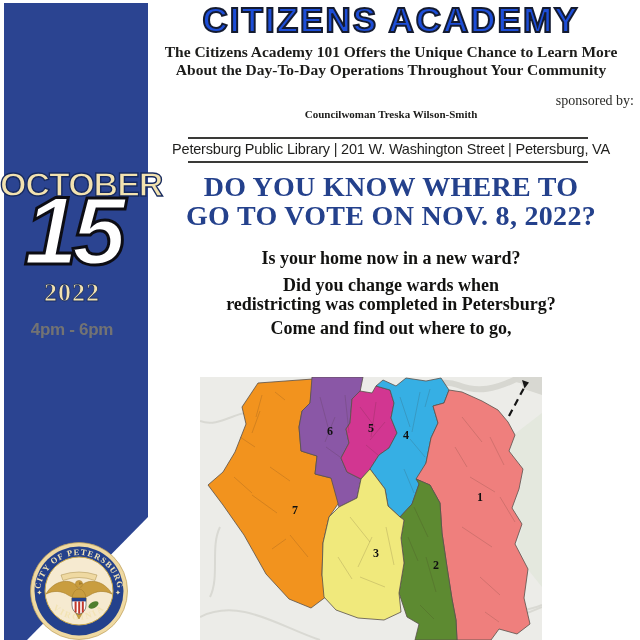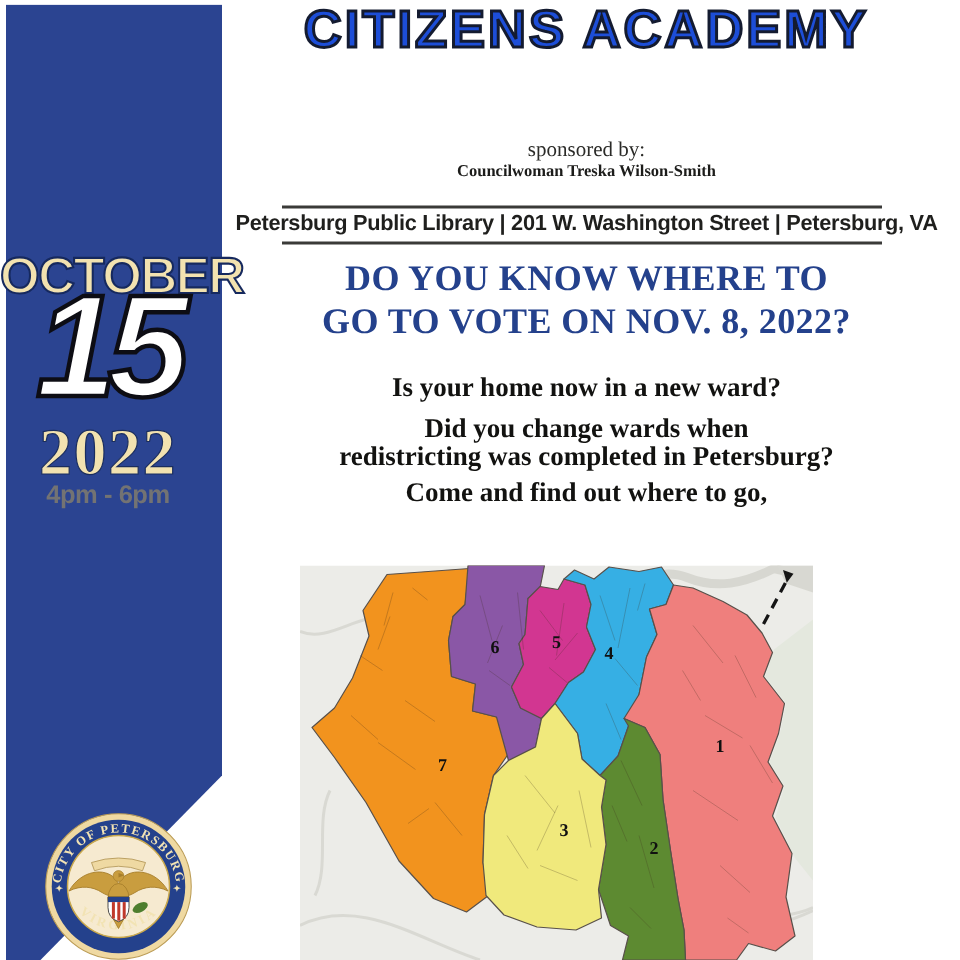--- a/index.html
+++ b/index.html
@@ -7,38 +7,38 @@
          font-family:"Liberation Serif", serif;}
 
   
   #banner{position:absolute;left:4px;top:3px;width:144px;height:637px;
           clip-path:polygon(0 0,100% 0,100% 514px,23px 637px,0 637px);}
   .banner-text{position:absolute;left:0;width:144px;text-align:center;line-height:1;}
   #month{top:167px;font-family:"Liberation Sans",sans-serif;font-weight:800;
          font-size:34px;letter-spacing:-1px;-webkit-text-stroke:1.4px #16295e;}
   #day{top:182px;font-family:"Liberation Sans",sans-serif;font-weight:800;font-style:italic;
        font-size:97px;letter-spacing:-6px;-webkit-text-stroke:3px #0d0d14;}
-  #year{top:280px;font-weight:bold;font-size:44px;letter-spacing:1px;-webkit-text-stroke:0.8px #1a2d5e;}
+  #year{top:280px;font-weight:bold;font-size:26px;letter-spacing:1px;-webkit-text-stroke:0.8px #1a2d5e;}
   #time{top:321px;font-family:"Liberation Sans",sans-serif;font-weight:800;font-size:17px;letter-spacing:-0.3px;}
 
   
   #seal{position:absolute;left:30px;top:542px;width:98px;height:98px;}
 
   
   .center-col{position:absolute;left:148px;width:486px;text-align:center;}
   #title{top:1px;font-family:"Liberation Sans",sans-serif;font-weight:800;font-size:35px;
          letter-spacing:2px;-webkit-text-stroke:2px #141b30;line-height:38px;}
   #subtitle{top:43px;font-weight:bold;font-size:15.5px;line-height:18px;color:#1c1c1a;}
-  #sponsored{top:93px;font-size:14px;color:#2b2b28;}
+  #sponsored{top:93px;font-size:14px;color:#2b2b28;text-align:right;}
   #sponsor-name{top:108px;font-weight:bold;font-size:11px;color:#1c1c1a;}
   .rule{position:absolute;left:188px;width:400px;height:2px;background:#3a3a38;}
   #rule-top{top:137px;} #rule-bottom{top:161px;}
-  #venue{top:141px;font-family:"Liberation Sans",sans-serif;font-weight:700;font-size:14.5px;
+  #venue{top:141px;font-family:"Liberation Sans",sans-serif;font-weight:400;font-size:14.5px;
          letter-spacing:-0.2px;color:#1f1f1d;}
-  #vote-heading{top:172px;font-weight:bold;font-size:24px;line-height:29px;letter-spacing:0.3px;}
+  #vote-heading{top:172px;font-weight:bold;font-size:28px;line-height:29px;letter-spacing:0.3px;}
   .question{font-weight:bold;font-size:18px;line-height:18.5px;color:#121210;}
   #q1{top:249px;} #q2{top:276px;} #q3{top:319px;}
 
   
   #map{position:absolute;left:200px;top:377px;width:342px;height:263px;}
   #map svg{display:block;}
   .ward-label{font-family:"Liberation Serif",serif;font-weight:bold;font-size:12px;fill:#101010;}
 </style>
 </head>
 <body>
@@ -78,20 +78,22 @@
       <path d="M42,56 L56,56 L56,63 Q56,70 49,72.5 Q42,70 42,63 Z" fill="#ffffff" stroke="#3a3a3a" stroke-width="0.6"></path>
       <rect x="42" y="56" width="14" height="3.4" fill="#24418c"></rect>
       <rect x="44.6" y="59.4" width="2" height="11" fill="#c0392b"></rect>
       <rect x="48.2" y="59.4" width="2" height="12.4" fill="#c0392b"></rect>
       <rect x="51.8" y="59.4" width="2" height="11" fill="#c0392b"></rect>
     </g>
   </svg>
 
   <div class="center-col" id="title" style="color: #1d4ed8;">CITIZENS ACADEMY</div>
   <div class="center-col" id="subtitle">
+    <div>The Citizens Academy 101 Offers the Unique Chance to Learn More</div>
+    <div>About the Day-To-Day Operations Throughout Your Community</div>
   </div>
   <div class="center-col" id="sponsored">sponsored by:</div>
   <div class="center-col" id="sponsor-name">Councilwoman Treska Wilson-Smith</div>
 
   <div class="rule" id="rule-top"></div>
   <div class="center-col" id="venue">Petersburg Public Library | 201 W. Washington Street | Petersburg, VA</div>
   <div class="rule" id="rule-bottom"></div>
 
   <div class="center-col" id="vote-heading" style="color: rgb(36, 65, 140);">
     <div>DO YOU KNOW WHERE TO</div>

